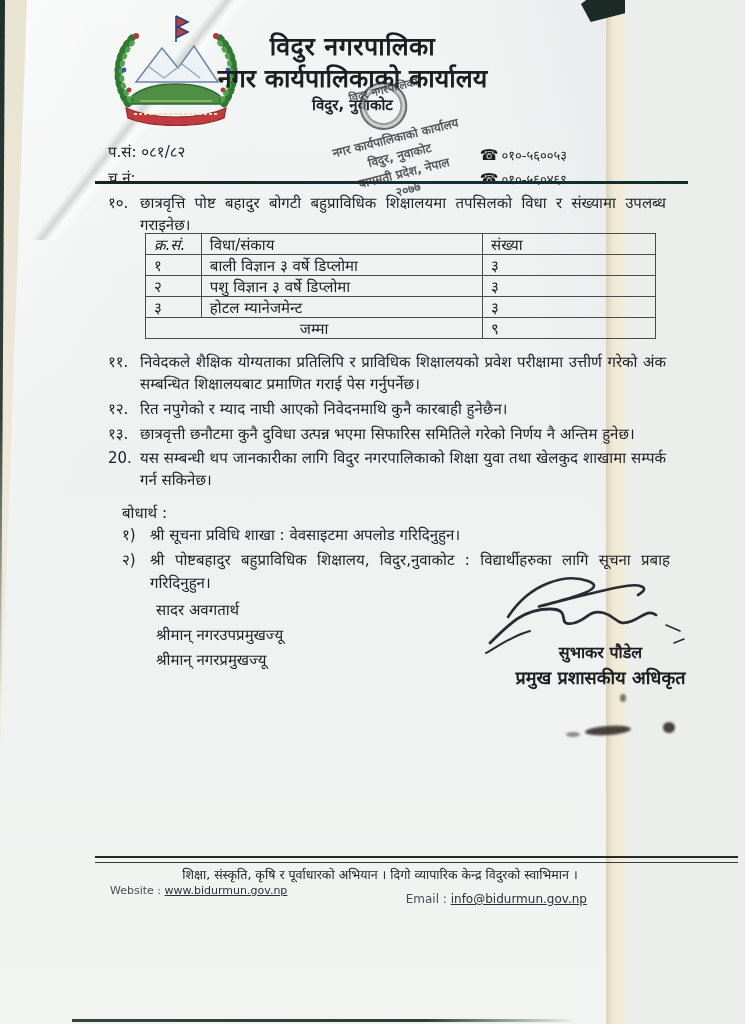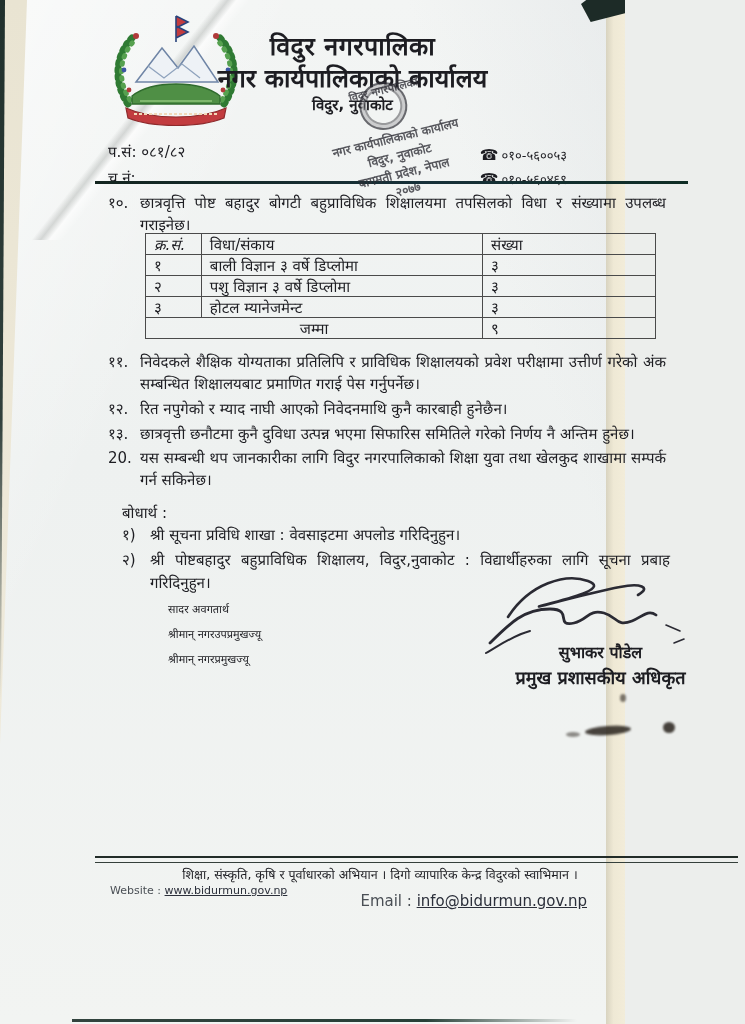--- a/index.html
+++ b/index.html
@@ -86,42 +86,42 @@
 
   
   .cc-title{position:absolute;left:122px;top:502px;font-size:15px;z-index:3;}
   .cc{position:absolute;left:122px;width:548px;font-size:15px;line-height:23px;z-index:3;}
   .cc .pnum{position:absolute;left:0;top:0;}
   .cc .ptext{display:block;margin-left:28px;text-align:justify;}
   .cc1{top:524px;}
   .cc2{top:549px;}
 
   
-  .closing{position:absolute;left:168px;top:598px;font-size:11px;line-height:24px;z-index:3;}
+  .closing{position:absolute;left:156px;top:598px;font-size:15px;line-height:24px;z-index:3;}
   .closing div{margin-bottom:1px;}
 
   
   .sig-art{position:absolute;left:470px;top:565px;width:230px;height:95px;z-index:4;}
   .sig-block{position:absolute;left:488px;top:641px;width:225px;text-align:center;z-index:3;}
   .sig-name{font-size:16px;font-weight:bold;}
   .sig-title{font-size:18px;font-weight:bold;margin-top:2px;}
 
   
   .smudge{position:absolute;background:#2a241e;border-radius:50%;filter:blur(1px);z-index:3;opacity:.85;}
   .sm1{left:585px;top:726px;width:46px;height:9px;transform:rotate(-4deg);}
   .sm2{left:566px;top:732px;width:14px;height:5px;opacity:.5;}
   .sm3{left:663px;top:722px;width:12px;height:11px;}
   .sm4{left:620px;top:694px;width:6px;height:8px;opacity:.6;}
 
   
   .ftr-rule{position:absolute;left:95px;top:856px;width:643px;height:4px;z-index:3;
     border-top:2px solid #222c28;border-bottom:1px solid #35403b;}
   .motto{position:absolute;left:100px;width:560px;top:866px;text-align:center;font-size:12.5px;z-index:3;}
   .ftr-web{position:absolute;left:110px;top:884px;font-size:11px;color:#333;z-index:3;}
-  .ftr-mail{position:absolute;right:38px;top:892px;font-size:15px;color:#333;z-index:3;}
+  .ftr-mail{position:absolute;right:38px;top:892px;font-size:12px;color:#333;z-index:3;}
   .url{text-decoration:underline;color:#2b2f3a;}
   .lbl{color:#4a4f55;}
 </style>
 </head>
 <body>
 
 <div class="paper">
 
   <div class="scan-left-wedge"></div>
   <div class="scan-left-line"></div>

